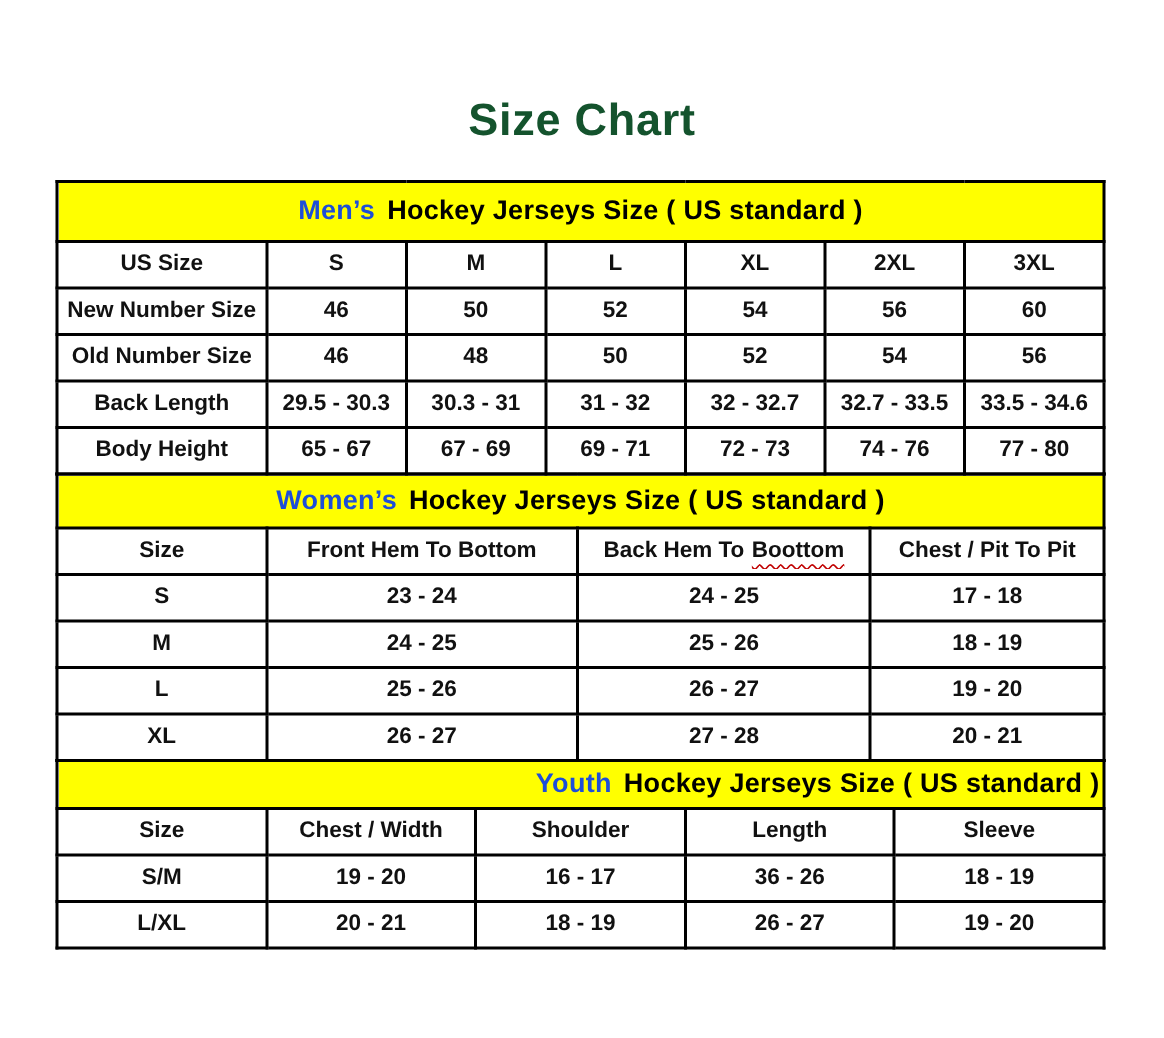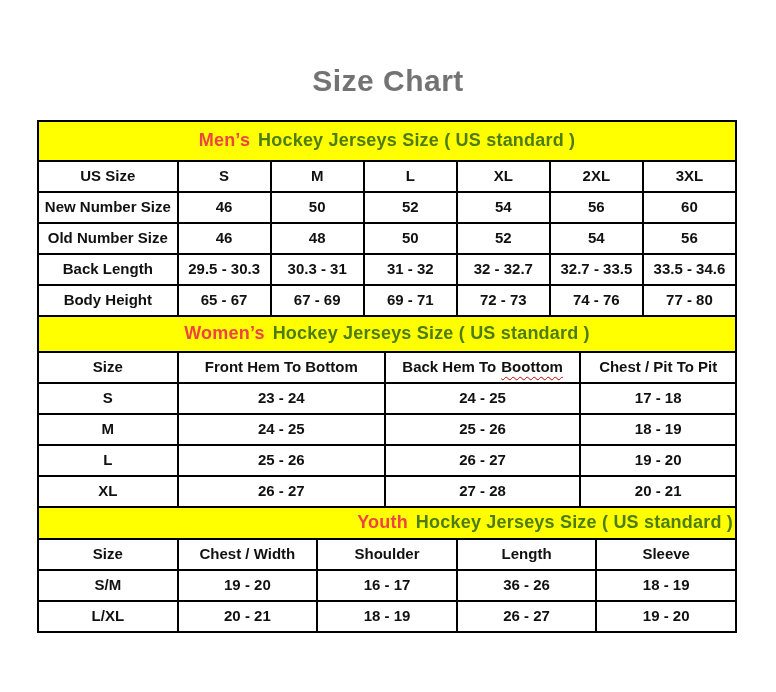--- a/index.html
+++ b/index.html
@@ -2,36 +2,36 @@
 <html><head>
 <meta charset="utf-8">
 <style>
   html,body{margin:0;padding:0;}
   body{
     width:776px;height:692px;background:#ffffff;overflow:hidden;position:relative;
     font-family:"Liberation Sans",sans-serif;color:#111;
   }
   .title{
     margin:0;padding-top:64px;text-align:center;
-    font-size:30px;font-weight:bold;color:#737373;letter-spacing:.5px;
+    font-size:30px;font-weight:bold;color:#14532d;letter-spacing:.5px;
   }
   .chart{position:absolute;left:37px;top:120px;width:700px;}
   table{border-collapse:collapse;table-layout:fixed;width:700px;}
   table.stacked{margin-top:-2px;}
   td{
     border:2px solid #000;text-align:center;vertical-align:middle;
     font-weight:bold;font-size:15px;color:#111;height:27px;padding:1px 2px;
     line-height:1.1;overflow:hidden;white-space:nowrap;
   }
   .band-cell{background:#FFFF00;font-size:18px;letter-spacing:.2px;}
   .mens  .band-cell{height:36px;}
   .womens .band-cell{height:32px;}
   .youth .band-cell{height:28px;text-align:right;}
-  .hl{color:#ef4444;}
-  .rest{margin-left:8px;color:#4d7c0f;}
+  .hl{color:#1d4ed8;}
+  .rest{margin-left:8px;color:#000000;}
   .squiggle{
     margin-left:5px;
     text-decoration-line:underline;
     text-decoration-style:wavy;
     text-decoration-color:#C00000;
     text-decoration-thickness:1px;
     text-underline-offset:4px;
   }
 </style>
 </head>

